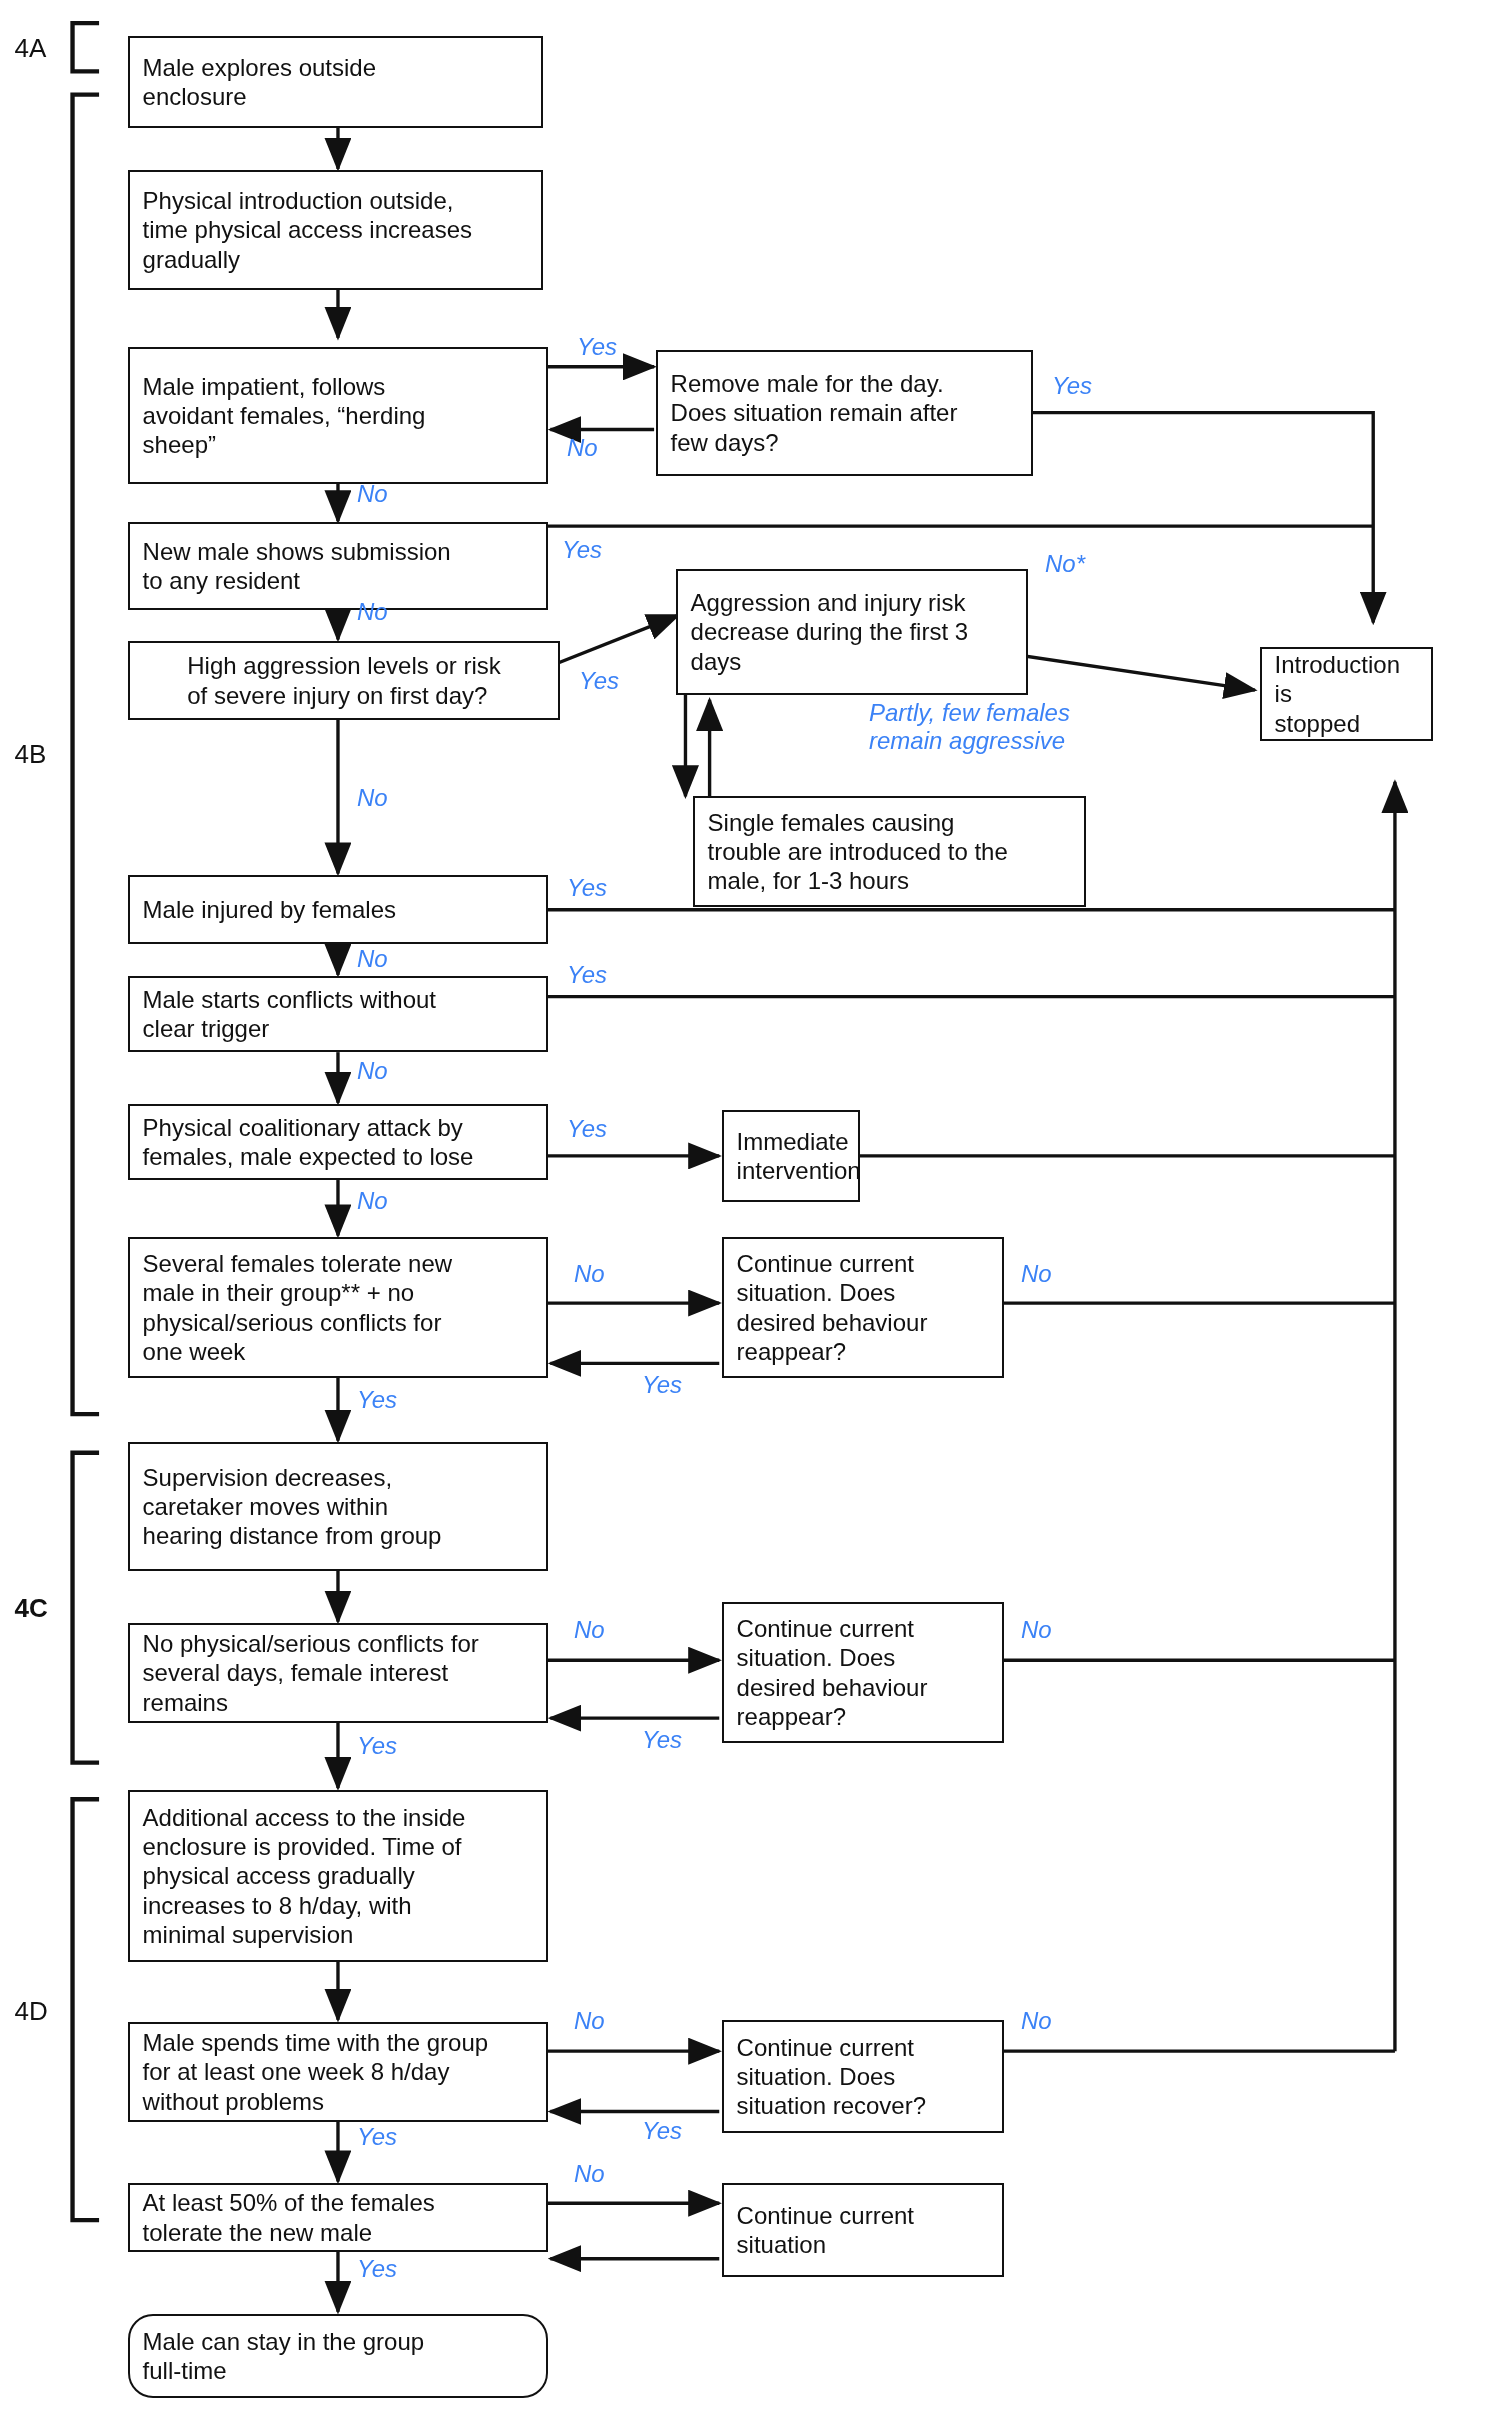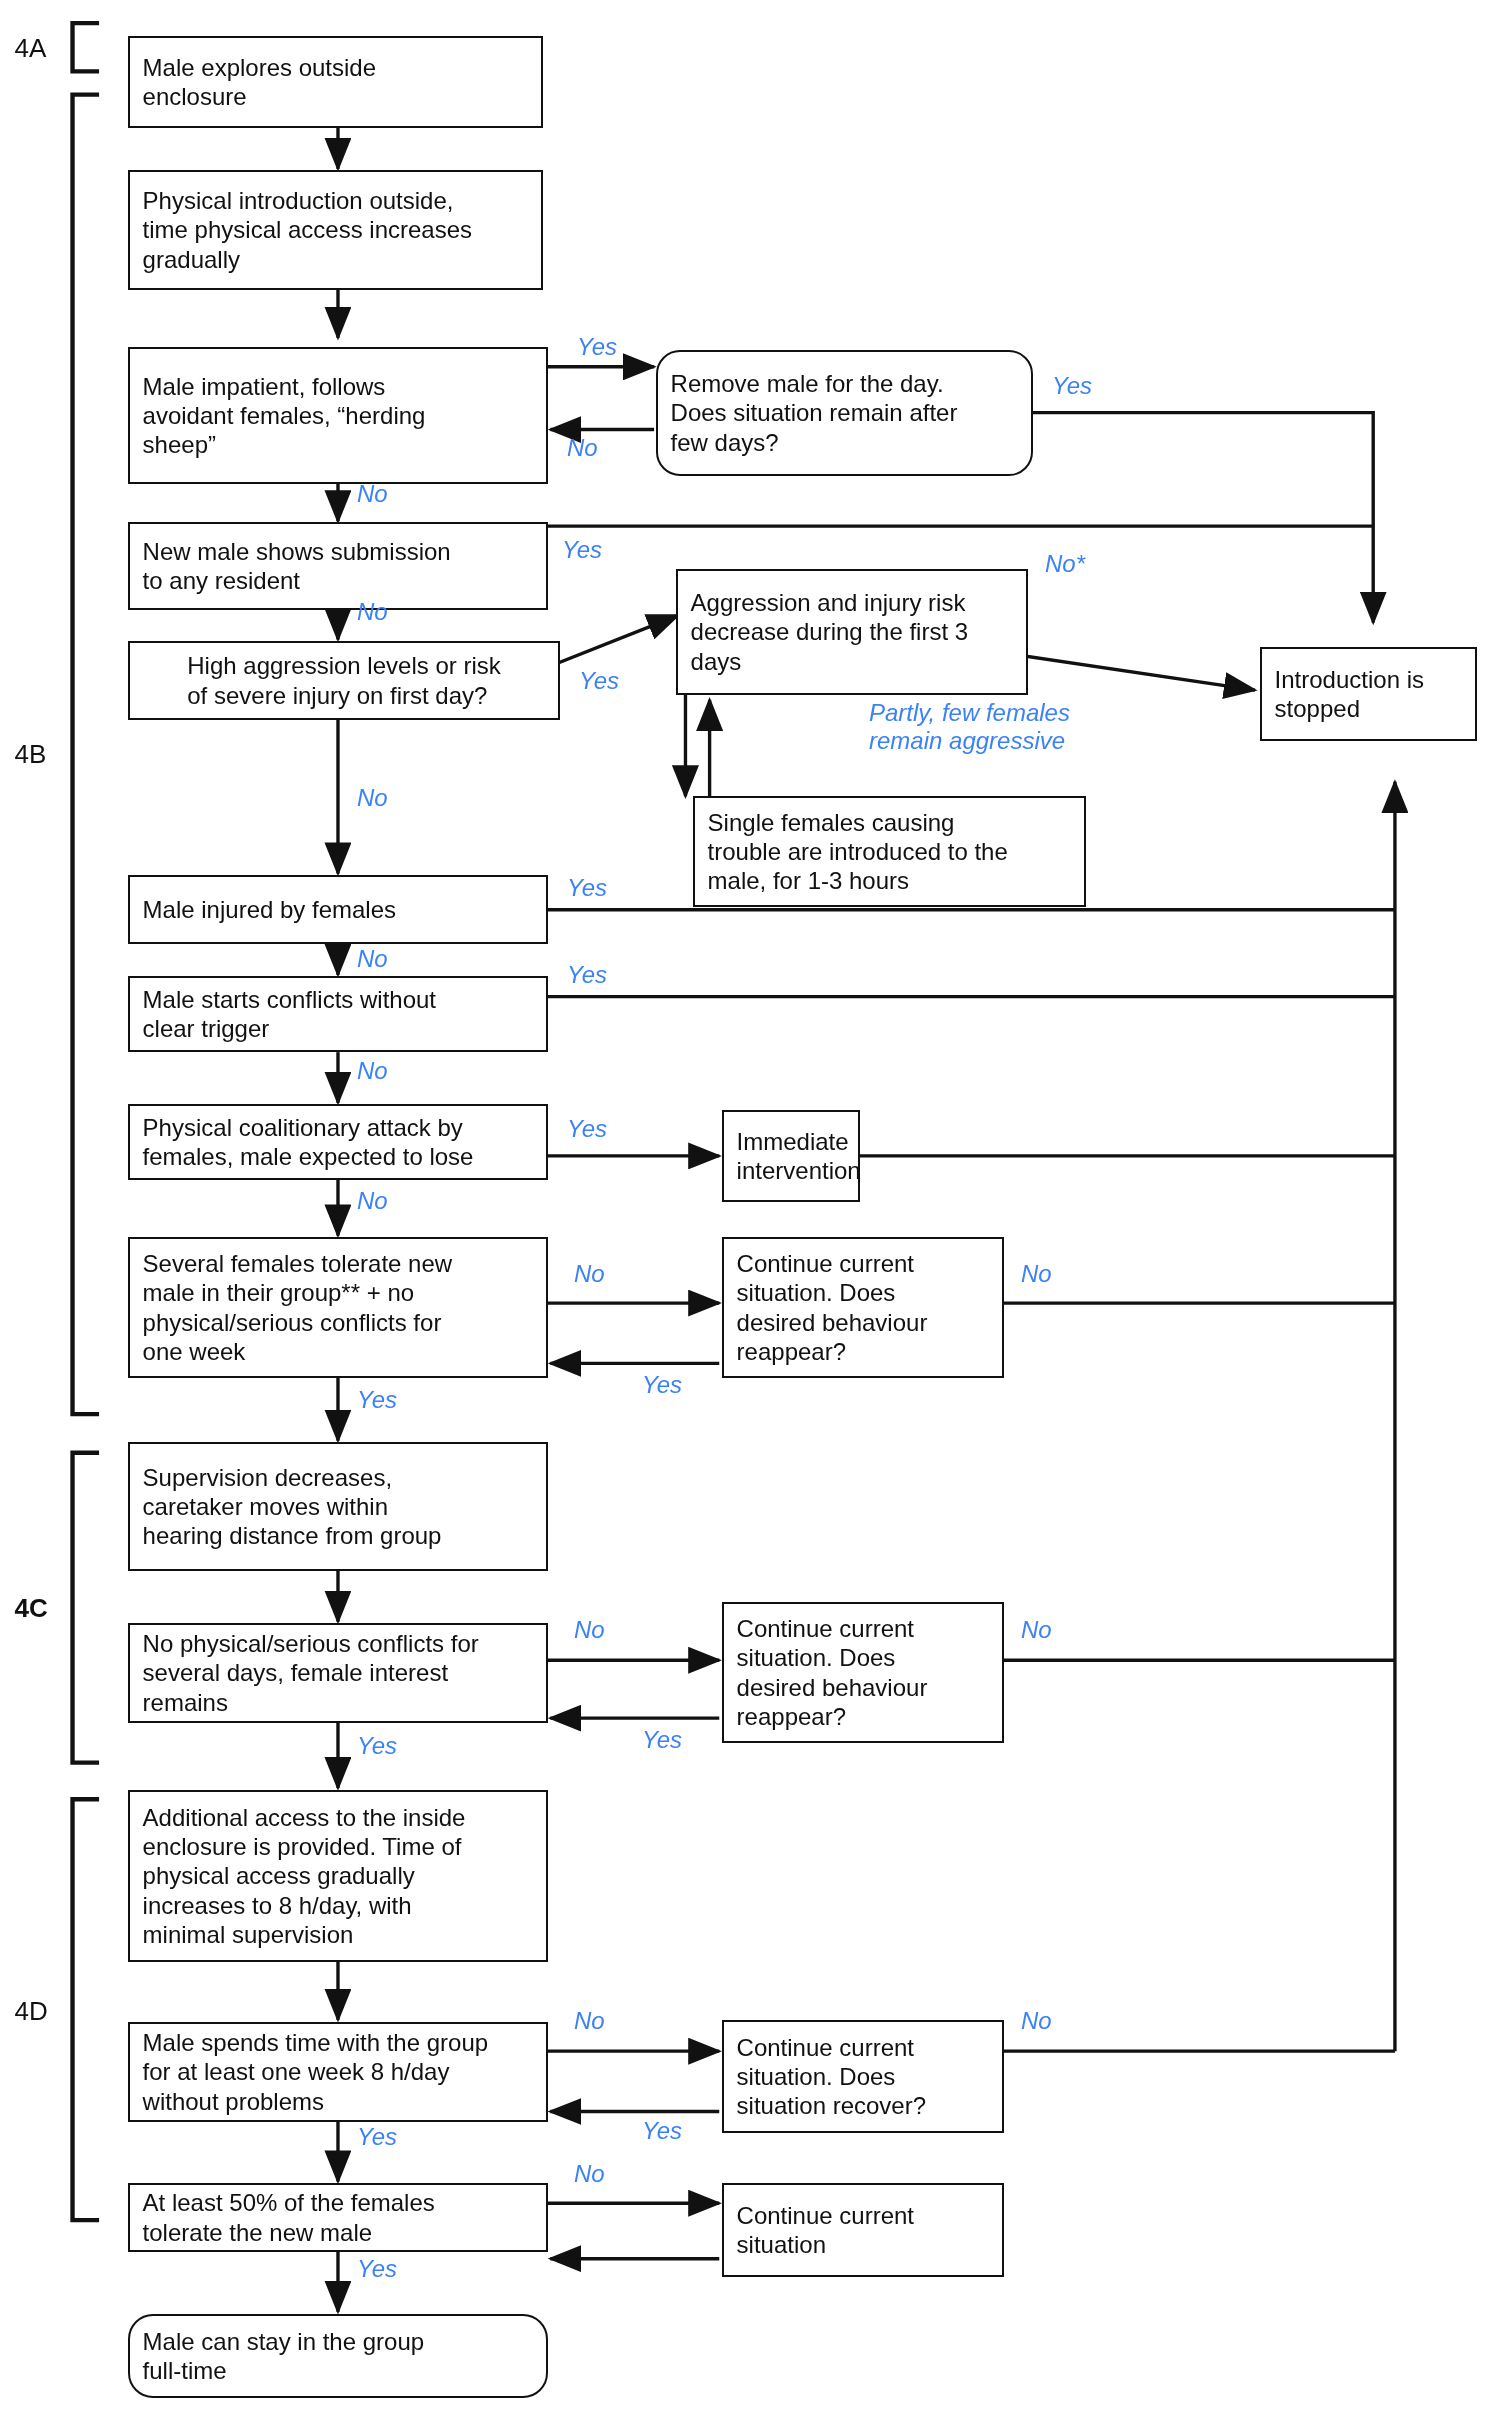--- a/index.html
+++ b/index.html
@@ -112,21 +112,21 @@
 time physical access increases
 gradually</span>
     </div>
 
   <div class="node" style="left:128px;top:347px;width:420px;height:137px;">
     <span class="txt">Male impatient, follows
 avoidant females, “herding
 sheep”</span>
     </div>
 
-  <div class="node" style="left:656px;top:350px;width:377px;height:126px;border-radius:24px;">
+  <div class="node" style="left:656px;top:350px;width:377px;height:126px;">
     <span class="txt">Remove male for the day.
 Does situation remain after
 few days?</span>
     </div>
 
   <div class="node" style="left:128px;top:522px;width:420px;height:88px;">
     <span class="txt">New male shows submission
 to any resident</span>
     </div>
 
@@ -134,21 +134,21 @@
     <span class="txt">Aggression and injury risk
 decrease during the first 3
 days</span>
     </div>
 
   <div class="node" style="left:128px;top:641px;width:432px;height:79px;justify-content:center;">
     <span class="txt">High aggression levels or risk
 of severe injury on first day?</span>
     </div>
 
-  <div class="node" style="left:1260px;top:647px;width:217px;height:94px;">
+  <div class="node" style="left:1260px;top:647px;width:173px;height:94px;">
     <span class="txt">Introduction is
 stopped</span>
     </div>
 
   <div class="node" style="left:693px;top:796px;width:393px;height:111px;">
     <span class="txt">Single females causing
 trouble are introduced to the
 male, for 1-3 hours</span>
     </div>
 

